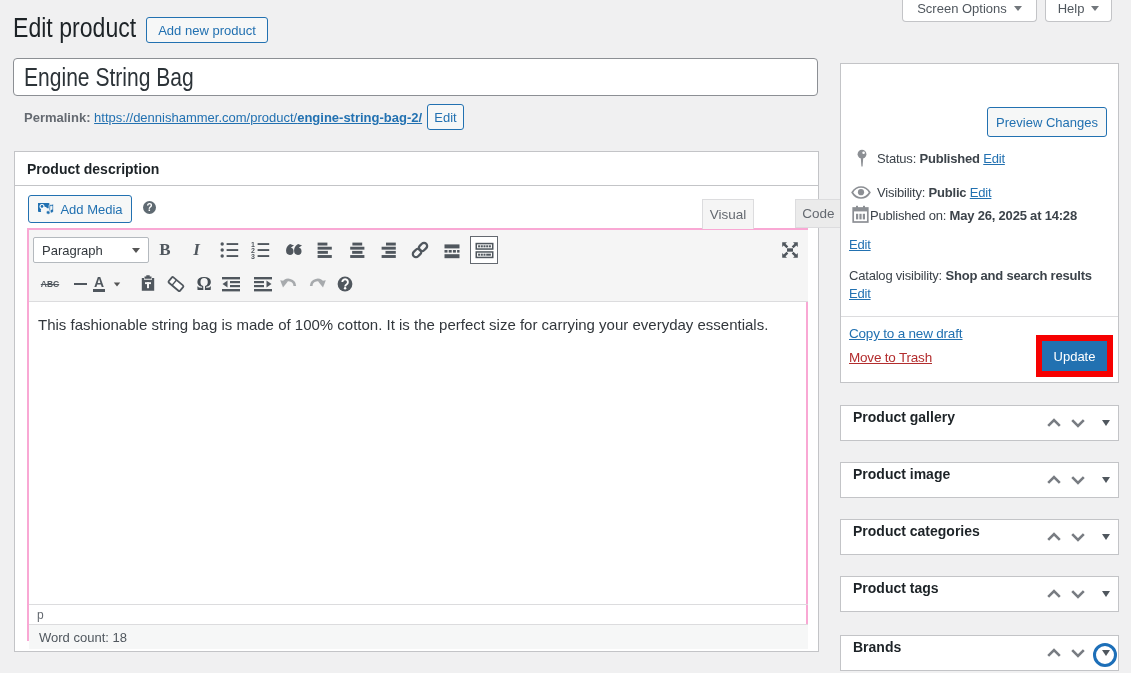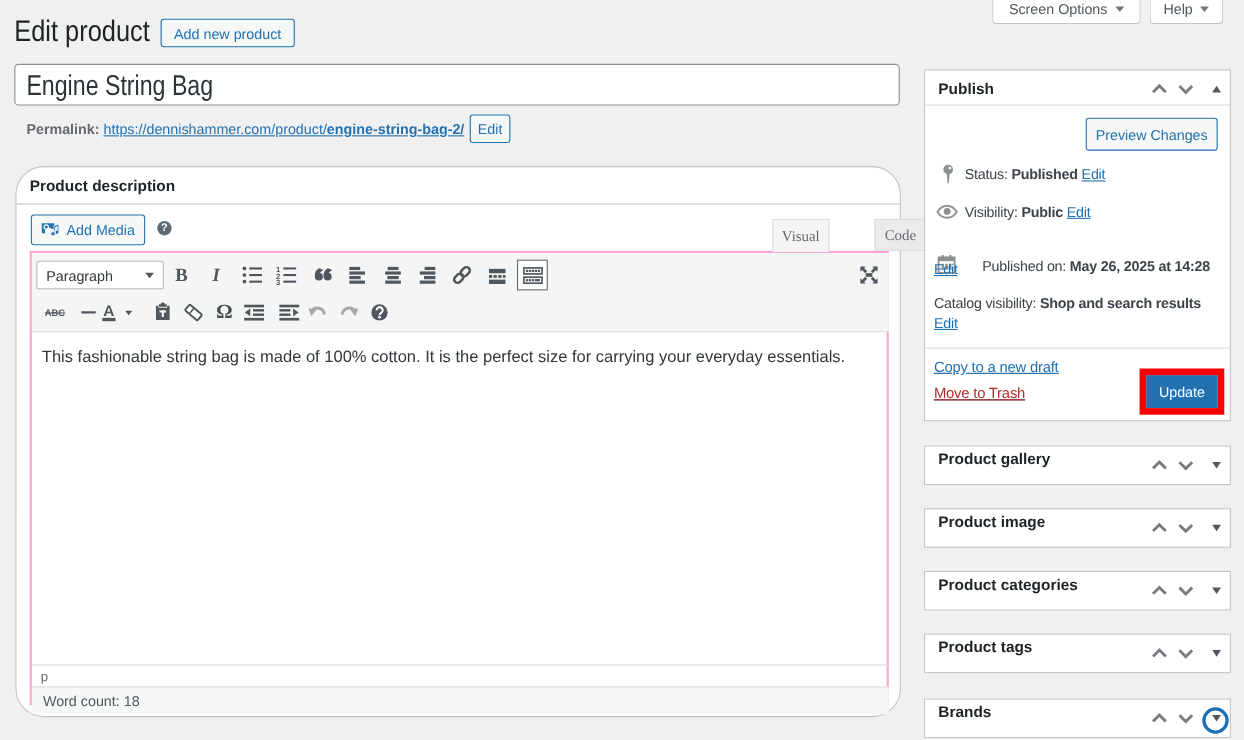--- a/index.html
+++ b/index.html
@@ -9,25 +9,25 @@
 .btn-sec { display:inline-flex; align-items:center; justify-content:center; background:#f6f7f7; border:1px solid #2271b1; color:#2271b1; border-radius:3px; font-family:"Liberation Sans",sans-serif; }
 .mtab { position:absolute; top:-4px; background:#fff; border:1px solid #c3c4c7; border-top:none; border-radius:0 0 4px 4px; color:#50575e; font-size:13px; display:flex; align-items:center; justify-content:center; gap:7px; }
 .tri-d { width:0; height:0; border-left:4px solid transparent; border-right:4px solid transparent; border-top:5px solid #72777c; display:inline-block; }
 h1 { position:absolute; left:13px; top:13px; font-size:27px; font-weight:400; color:#1d2327; transform:scaleX(0.855); transform-origin:left center; white-space:nowrap; }
 #addnew { position:absolute; left:146px; top:17px; width:122px; height:26px; font-size:13px; }
 #titlebox { position:absolute; left:13px; top:58px; width:805px; height:38px; background:#fff; border:1px solid #8c8f94; border-radius:4px; font-size:26px; color:#2c3338; display:flex; align-items:center; padding-left:10px; }
 #permalink { position:absolute; left:24px; top:110px; font-size:13px; color:#646970; }
 #permalink .lbl { font-weight:bold; }
 #pl-edit { position:absolute; left:427px; top:104px; width:37px; height:26px; font-size:13px; }
 .postbox { position:absolute; background:#fff; border:1px solid #c3c4c7; }
-#descbox { left:14px; top:151px; width:805px; height:501px;border-radius:26px; }
+#descbox { left:14px; top:151px; width:805px; height:501px; }
 .pb-head { height:34px; border-bottom:1px solid #c3c4c7; display:flex; align-items:center; padding:0 12px; font-size:14px; font-weight:bold; color:#1d2327; }
 #addmedia { position:absolute; left:13px; top:43px; width:104px; height:28px; font-size:13px; gap:6px; }
 #helpdot { position:absolute; left:128px; top:49px; width:13px; height:13px; border-radius:50%; background:#5f6a72; color:#fff; font-size:10px; font-weight:bold; display:flex; align-items:center; justify-content:center; }
-.edtab { position:absolute; top:47px; height:29px; border:1px solid #dcdcde; font-size:13.5px; color:#646970; display:flex; align-items:center; justify-content:center;font-family:Liberation Serif, serif; }
+.edtab { position:absolute; top:47px; height:29px; border:1px solid #dcdcde; font-size:13.5px; color:#646970; display:flex; align-items:center; justify-content:center; }
 #tab-visual { left:687px; width:52px; background:#f5f5f5; border-bottom:none; height:30px; z-index:3; }
 #tab-code { left:780px; width:47px; background:#ebebeb; }
 #edwrap { position:absolute; left:12px; top:76px; width:781px; height:413px; border:2px solid #f9a8d4; background:#fff; }
 #tbar1 { position:absolute; left:0; top:0; width:779px; height:39px; background:#f5f5f5; }
 #tbar2 { position:absolute; left:0; top:39px; width:779px; height:33px; background:#f5f5f5; border-bottom:1px solid #dcdcde; }
 #paraselect { position:absolute; left:4px; top:7px; width:116px; height:26px; background:#fff; border:1px solid #b4b9be; border-radius:2px; font-size:13px; color:#32373c; display:flex; align-items:center; padding:0 8px; justify-content:space-between; }
 .ticon { position:absolute; width:28px; height:26px; display:flex; align-items:center; justify-content:center; color:#50575e; }
 .ticon svg { display:block; }
 #content-p { position:absolute; left:9px; top:87px; font-size:15px; color:#32373c; line-height:16px; white-space:nowrap; }
 #statusbar { position:absolute; left:0; top:374px; width:779px; height:20px; border-top:1px solid #dcdcde; font-size:12px; color:#646970; display:flex; align-items:center; padding-left:8px; }
@@ -254,44 +254,31 @@
         </svg>
       </div>
     <div id="content-p">This fashionable string bag is made of 100% cotton. It is the perfect size for carrying your everyday essentials.</div>
     <div id="statusbar">p</div>
     <div id="wordcount">
         <span>Word count: 18</span>
       </div>
   </div>
 </div>
 <div class="sbox postbox" id="publish">
-  <div class="pb-head">Publish<span class="handles">
-        <span class="chev">
-          <svg width="16" height="14" viewBox="0 0 16 14">
-            <path d="M2.2,9.8 L8,4 L13.8,9.8" fill="none" stroke="#787c82" stroke-width="2.6"></path>
-          </svg>
-        </span>
-        <span class="chev">
-          <svg width="16" height="14" viewBox="0 0 16 14">
-            <path d="M2.2,4.2 L8,10 L13.8,4.2" fill="none" stroke="#787c82" stroke-width="2.6"></path>
-          </svg>
-        </span>
-        <span class="tri-toggle up"></span>
-      </span></div>
   <div id="preview" class="btn-sec">Preview Changes</div>
   <div class="mrow" style="top:87px; padding-left:24px;"><span class="micon" style="left:2px;"><svg width="14" height="19" viewBox="0 0 14 19">
           <circle cx="7" cy="5.2" r="4.4" fill="#8c8f94"></circle>
           <circle cx="8.6" cy="3.8" r="1.3" fill="#fff"></circle>
           <path d="M5.8,9 L8.2,9 L7.6,17.5 L6.4,17.5 Z" fill="#8c8f94"></path>
         </svg></span>Status: <b>Published</b> <a href="#">Edit</a></div>
   <div class="mrow" style="top:121px; padding-left:24px;"><span class="micon" style="left:-2px;"><svg width="20" height="19" viewBox="0 0 20 19">
           <path d="M1.2,9.5 C3.4,5.9 6.4,4 10,4 C13.6,4 16.6,5.9 18.8,9.5 C16.6,13.1 13.6,15 10,15 C6.4,15 3.4,13.1 1.2,9.5 Z" fill="none" stroke="#8c8f94" stroke-width="1.7"></path>
           <circle cx="10" cy="9.2" r="3.1" fill="#8c8f94"></circle>
         </svg></span>Visibility: <b>Public</b> <a href="#">Edit</a></div>
-  <div class="mrow" style="top:170px; padding-left:40px;"><span class="micon" style="left:-1px; top:-3px;"><svg width="17" height="19" viewBox="0 0 17 19">
+  <div class="mrow" style="top:144px; padding-left:17px;"><span class="micon" style="left:-1px; top:-3px;"><svg width="17" height="19" viewBox="0 0 17 19">
           <rect x="1.2" y="3" width="14.6" height="14" fill="none" stroke="#8c8f94" stroke-width="1.7"></rect>
           <rect x="1.2" y="3" width="14.6" height="3.4" fill="#8c8f94"></rect>
           <rect x="4" y="0.8" width="2" height="3" fill="#8c8f94"></rect>
           <rect x="11" y="0.8" width="2" height="3" fill="#8c8f94"></rect>
           <rect x="4" y="8.8" width="2.2" height="5.6" fill="#8c8f94"></rect>
           <rect x="7.4" y="8.8" width="2.2" height="5.6" fill="#8c8f94"></rect>
           <rect x="10.8" y="8.8" width="2.2" height="5.6" fill="#8c8f94"></rect>
         </svg></span>Published on: <b>May 26, 2025 at 14:28</b></div>
   <div class="mrow" style="top:173px; left:8px;"><a href="#">Edit</a></div>
   <div class="mrow" style="top:204px; left:8px;">Catalog visibility: <b>Shop and search results</b></div>

